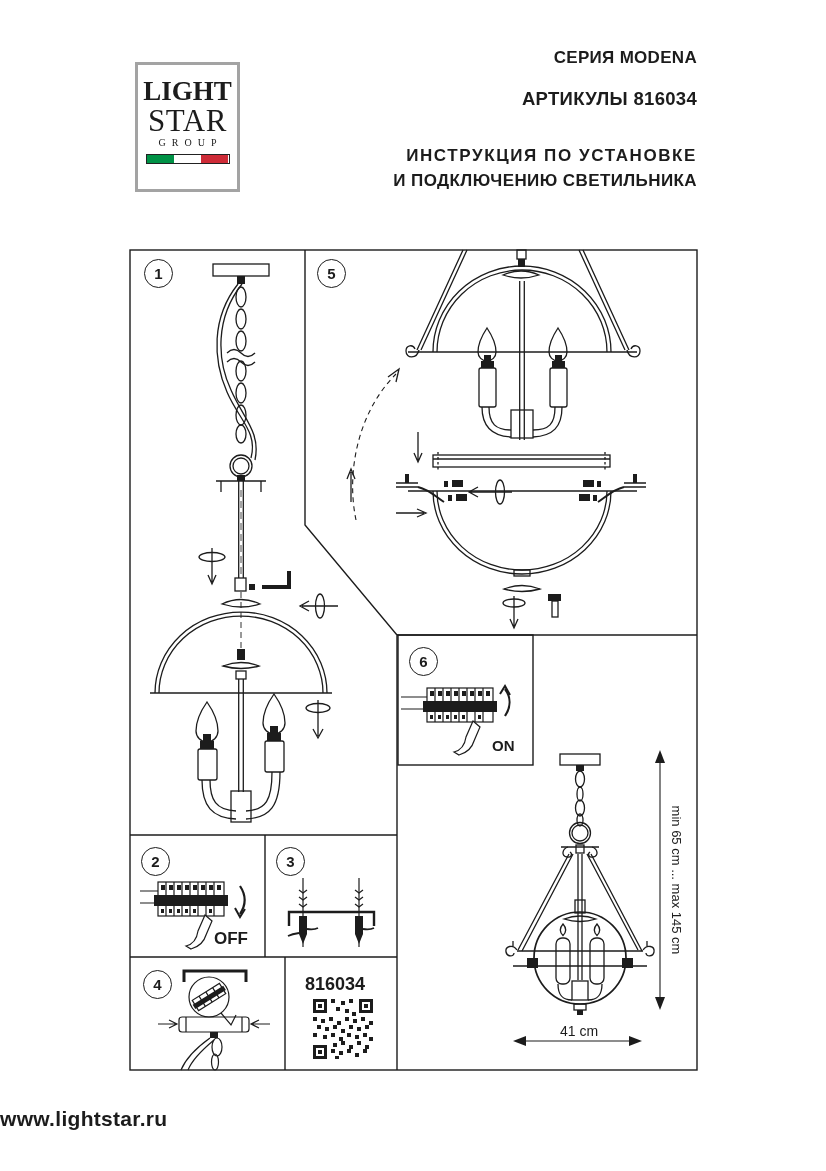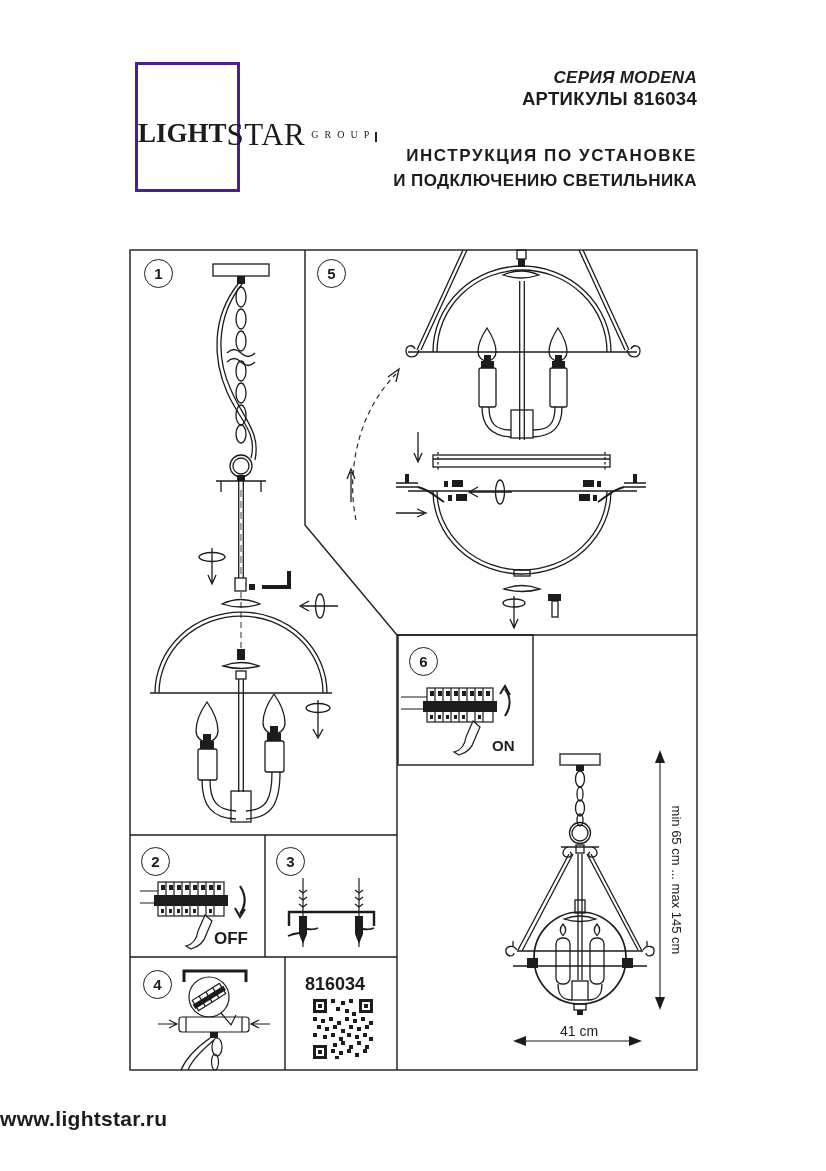--- a/index.html
+++ b/index.html
@@ -1,30 +1,30 @@
 <!DOCTYPE html>
 <html><head>
 <meta charset="utf-8">
 <style>
   html,body{margin:0;padding:0;background:#e8e8e8;}
   .page{position:relative;width:826px;height:1171px;background:#ffffff;overflow:hidden;
         font-family:"Liberation Sans",sans-serif;color:#1c1c1c;}
   .abs{position:absolute;}
   svg{position:absolute;left:0;top:0;}
   
-  .logo-box{left:135px;top:62px;width:105px;height:130px;border:3px solid #4c1d95;
-            box-sizing:border-box;display:flex;flex-direction:row;align-items:center;
+  .logo-box{left:135px;top:62px;width:105px;height:130px;border:3px solid #a3a3a3;
+            box-sizing:border-box;display:flex;flex-direction:column;align-items:center;
             justify-content:flex-start;padding-top:14px;background:#fff;}
   .logo-word1{font-family:"Liberation Serif",serif;font-weight:700;font-size:27px;line-height:0.95;letter-spacing:0px;}
   .logo-word2{font-family:"Liberation Serif",serif;font-weight:400;font-size:31px;line-height:1.0;letter-spacing:0.5px;}
   .logo-word3{font-size:10px;letter-spacing:6px;padding-left:6px;margin-top:1px;font-family:Liberation Serif, serif;}
   .logo-flag{width:82px;height:8px;border:1px solid #222;margin-top:6px;display:flex;}
   .logo-flag span{flex:1;}
   .hline{white-space:nowrap;text-align:right;font-weight:700;}
-  .hdr-series{right:129px;top:68px;font-size:17px;letter-spacing:0.3px;font-style:italic;}
+  .hdr-series{right:129px;top:48px;font-size:17px;letter-spacing:0.3px;}
   .hdr-article{right:129px;top:88px;font-size:18.5px;letter-spacing:0.3px;}
   .hdr-instr1{right:129px;top:146px;font-size:17px;letter-spacing:1.6px;}
   .hdr-instr2{right:129px;top:171px;font-size:17px;letter-spacing:0.4px;margin-left:39px;}
   
   .badge{width:27px;height:27px;border:1.5px solid #1c1c1c;border-radius:50%;background:#fff;
          display:flex;align-items:center;justify-content:center;font-weight:700;font-size:15px;}
   .lbl{font-weight:700;}
   .lbl-off{left:214px;top:929px;font-size:17px;}
   .lbl-on{left:480px;top:737px;font-size:15px;margin-left:12px;}
   .lbl-article{left:285px;top:974px;width:100px;text-align:center;font-size:18px;}

